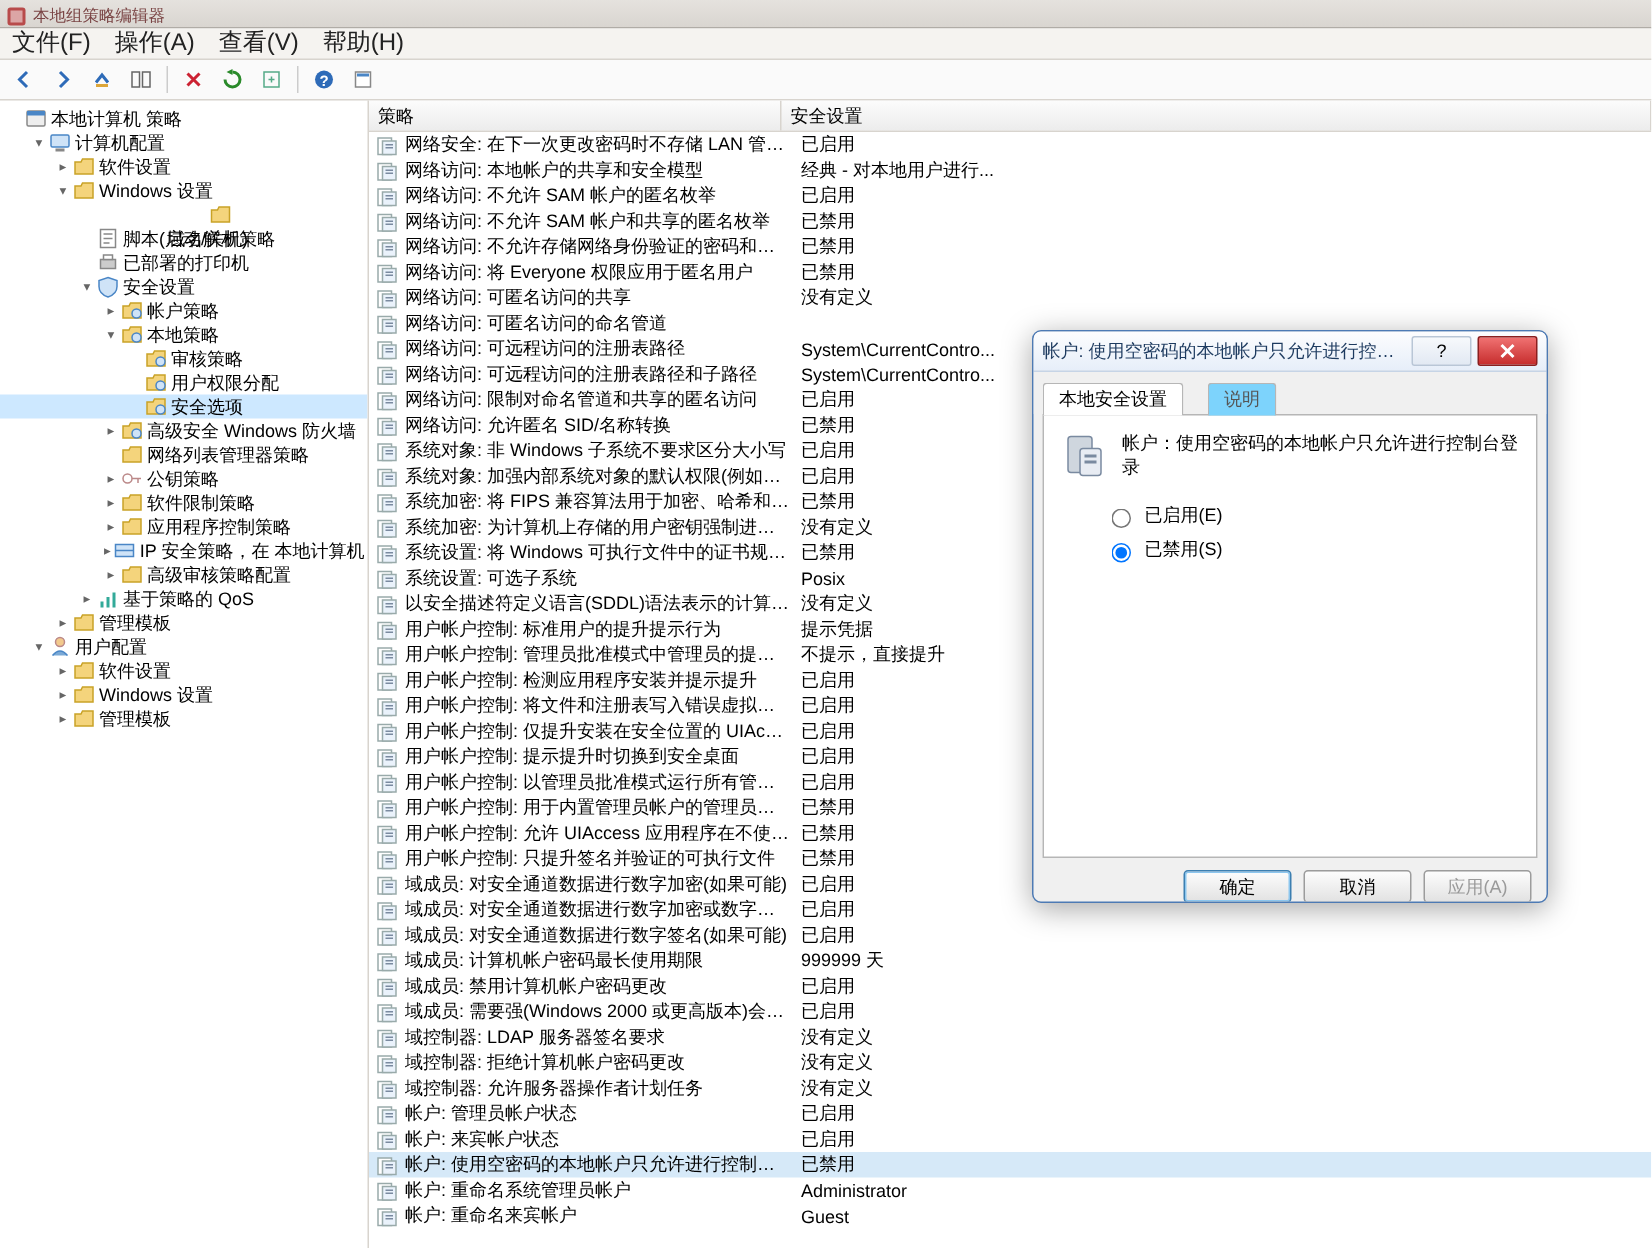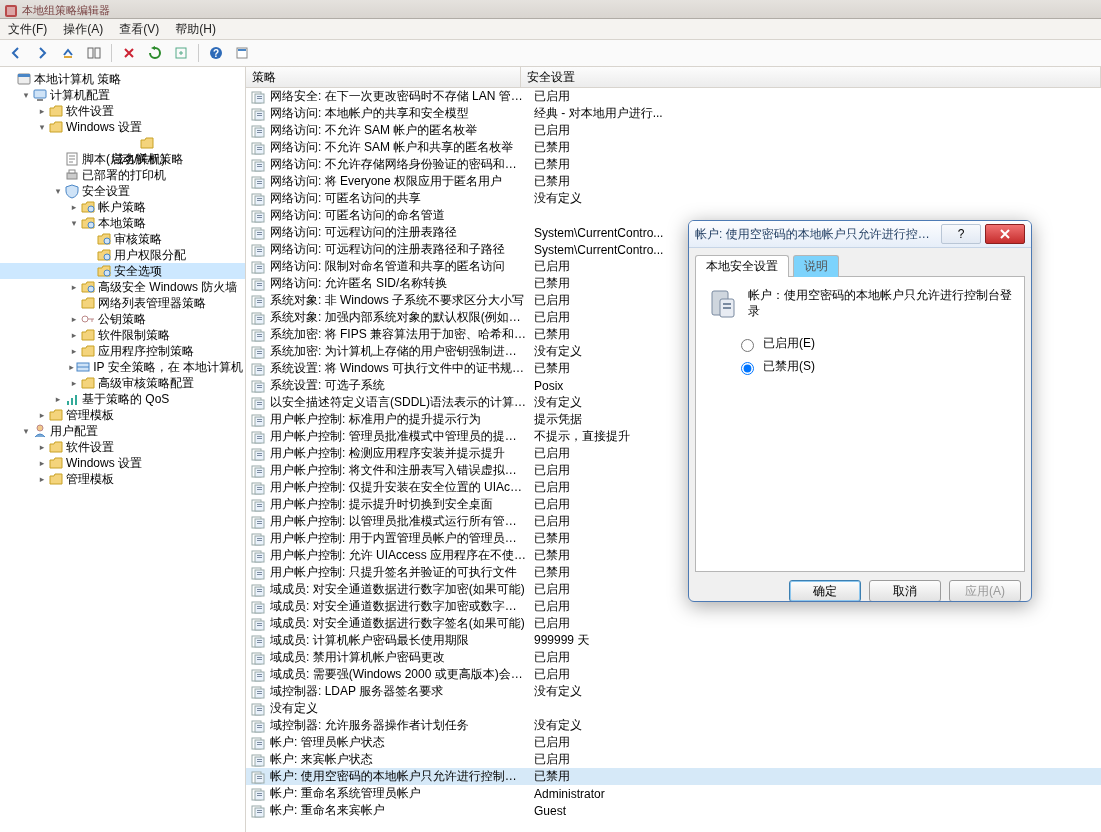--- a/index.html
+++ b/index.html
@@ -1,20 +1,20 @@
 <!DOCTYPE html>
 <html><head>
 <meta charset="utf-8">
 <style>
 html,body{margin:0;padding:0;width:1101px;height:832px;font-family:"Microsoft YaHei","Segoe UI",Tahoma,sans-serif;font-size:12px;color:#000;background:#fff;overflow:hidden}
 .titlebar{height:18px;background:linear-gradient(#e5e2de,#d9d5d0);display:flex;align-items:flex-end;border-bottom:1px solid #b0aca6}
 .titlebar .icon{width:14px;height:14px;margin:0 4px;display:inline-flex;align-items:center;justify-content:center}
 .titlebar .title{font-size:11px;color:#7a4444}
 .menubar{height:20px;display:flex;align-items:stretch;border-bottom:1px solid #d8d4ce;background:#f5f3f0}
-.menubar .mi{padding:2px 8px;line-height:16px;font-size:12px;color:#222}
+.menubar .mi{padding:2px 8px;line-height:16px;font-size:16px;color:#222}
 .toolbar{height:26px;display:flex;align-items:center;gap:2px;padding:0 4px;border-bottom:1px solid #d8d4ce;background:#fafafa}
 .toolbar .tb{width:22px;height:22px;display:flex;align-items:center;justify-content:center;border:1px solid transparent;border-radius:2px}
 .toolbar .sep{width:1px;height:18px;background:#ccc;margin:0 3px}
 .body{display:flex;height:calc(832px - 18px - 20px - 26px);}
 .tree{width:245px;border-right:1px solid #d8d4ce;overflow:auto;padding:4px 0}
 .tree-node{display:flex;align-items:center;height:16px;padding:0 2px;white-space:nowrap}
 .tree-node .tw{width:12px;height:12px;display:flex;align-items:center;justify-content:center;font-size:9px;color:#666;user-select:none}
 .tree-node .ic{width:16px;height:16px;display:flex;align-items:center;justify-content:center;margin-right:2px}
 .tree-node .lbl{font-size:12px}
 .tree-node.sel{background:#cde8ff}
@@ -29,21 +29,21 @@
 .row .p{width:258px;overflow:hidden;text-overflow:ellipsis;white-space:nowrap;padding-right:6px}
 .row .v{flex:1;overflow:hidden;text-overflow:ellipsis;white-space:nowrap}
 .row.sel{background:#d6e9f8}
 
 .dialog{position:absolute;left:688px;top:220px;width:342px;height:380px;border:1px solid #4d7ab4;border-radius:6px;overflow:hidden;box-shadow:0 4px 20px rgba(0,0,0,.35);background:#f0f0f0}
 .dialog .dtitle{height:26px;background:linear-gradient(#fdfdfe,#e6eef9);display:flex;align-items:center;padding:0 6px;border-bottom:1px solid #c6d4e6}
 .dialog .dtitle .txt{flex:1;font-size:12px;color:#1d3a5f;white-space:nowrap;overflow:hidden;text-overflow:ellipsis}
 .dialog .dtitle .wbtn{width:38px;height:18px;margin-left:4px;border:1px solid #b9c6d6;background:linear-gradient(#f7f9fc,#e2e9f3);display:flex;align-items:center;justify-content:center;border-radius:2px;font-size:12px}
 .dialog .dtitle .wbtn.close{background:linear-gradient(#f07272,#c62d2d);color:#fff;border-color:#8a1f1f}
 .dialog .tabs{display:flex;align-items:flex-end;height:24px;padding:4px 6px 0 6px;background:#f0f0f0}
-.dialog .tab{border:1px solid #b6b6b6;border-bottom:none;background:#fff;padding:2px 10px;font-size:12px;border-radius:3px 3px 0 0;position:relative;top:1px;margin-right:4px}
+.dialog .tab{border:1px solid #b6b6b6;border-bottom:none;background:#fff;padding:2px 10px;font-size:12px;border-radius:3px 3px 0 0;position:relative;top:1px;margin-right:16px}
 .dialog .tab.inactive{background:#7dd3fc;color:#555}
 .dialog .pane{border:1px solid #b6b6b6;background:#fff;margin:0 6px;height:296px;padding:10px;box-sizing:border-box}
 .dialog .pane .hdr{display:flex;align-items:flex-start;gap:10px;margin-bottom:16px}
 .dialog .pane .hdr .bigic{width:32px;height:32px}
 .dialog .pane .hdr .htxt{font-size:12px;line-height:16px}
 .dialog .pane .radios{margin-left:30px}
 .dialog .pane label{display:flex;align-items:center;gap:6px;font-size:12px;margin-bottom:6px}
 .dialog .btns{display:flex;justify-content:flex-end;gap:8px;padding:8px 10px}
 .dialog .btns button{width:72px;height:22px;font-size:12px;border:1px solid #9c9c9c;background:linear-gradient(#fdfdfd,#e2e2e2);border-radius:3px}
 .dialog .btns button.default{border-color:#3c7fb1;box-shadow:0 0 0 1px #8cc6ee inset}
@@ -819,20 +819,21 @@
         </div>
         <div class="row">
           <span class="ic">
             <svg width="16" height="16">
               <rect x="2" y="3" width="9" height="11" fill="#fff" stroke="#9aa"></rect>
               <rect x="5" y="5" width="9" height="9" fill="#eaf2fb" stroke="#9aa"></rect>
               <rect x="7" y="7" width="5" height="1" fill="#7a8aa0"></rect>
               <rect x="7" y="9" width="5" height="1" fill="#7a8aa0"></rect>
             </svg>
           </span>
+          <span class="p">域控制器: 拒绝计算机帐户密码更改</span>
           <span class="v">没有定义</span>
         </div>
         <div class="row">
           <span class="ic">
             <svg width="16" height="16">
               <rect x="2" y="3" width="9" height="11" fill="#fff" stroke="#9aa"></rect>
               <rect x="5" y="5" width="9" height="9" fill="#eaf2fb" stroke="#9aa"></rect>
               <rect x="7" y="7" width="5" height="1" fill="#7a8aa0"></rect>
               <rect x="7" y="9" width="5" height="1" fill="#7a8aa0"></rect>
             </svg>

